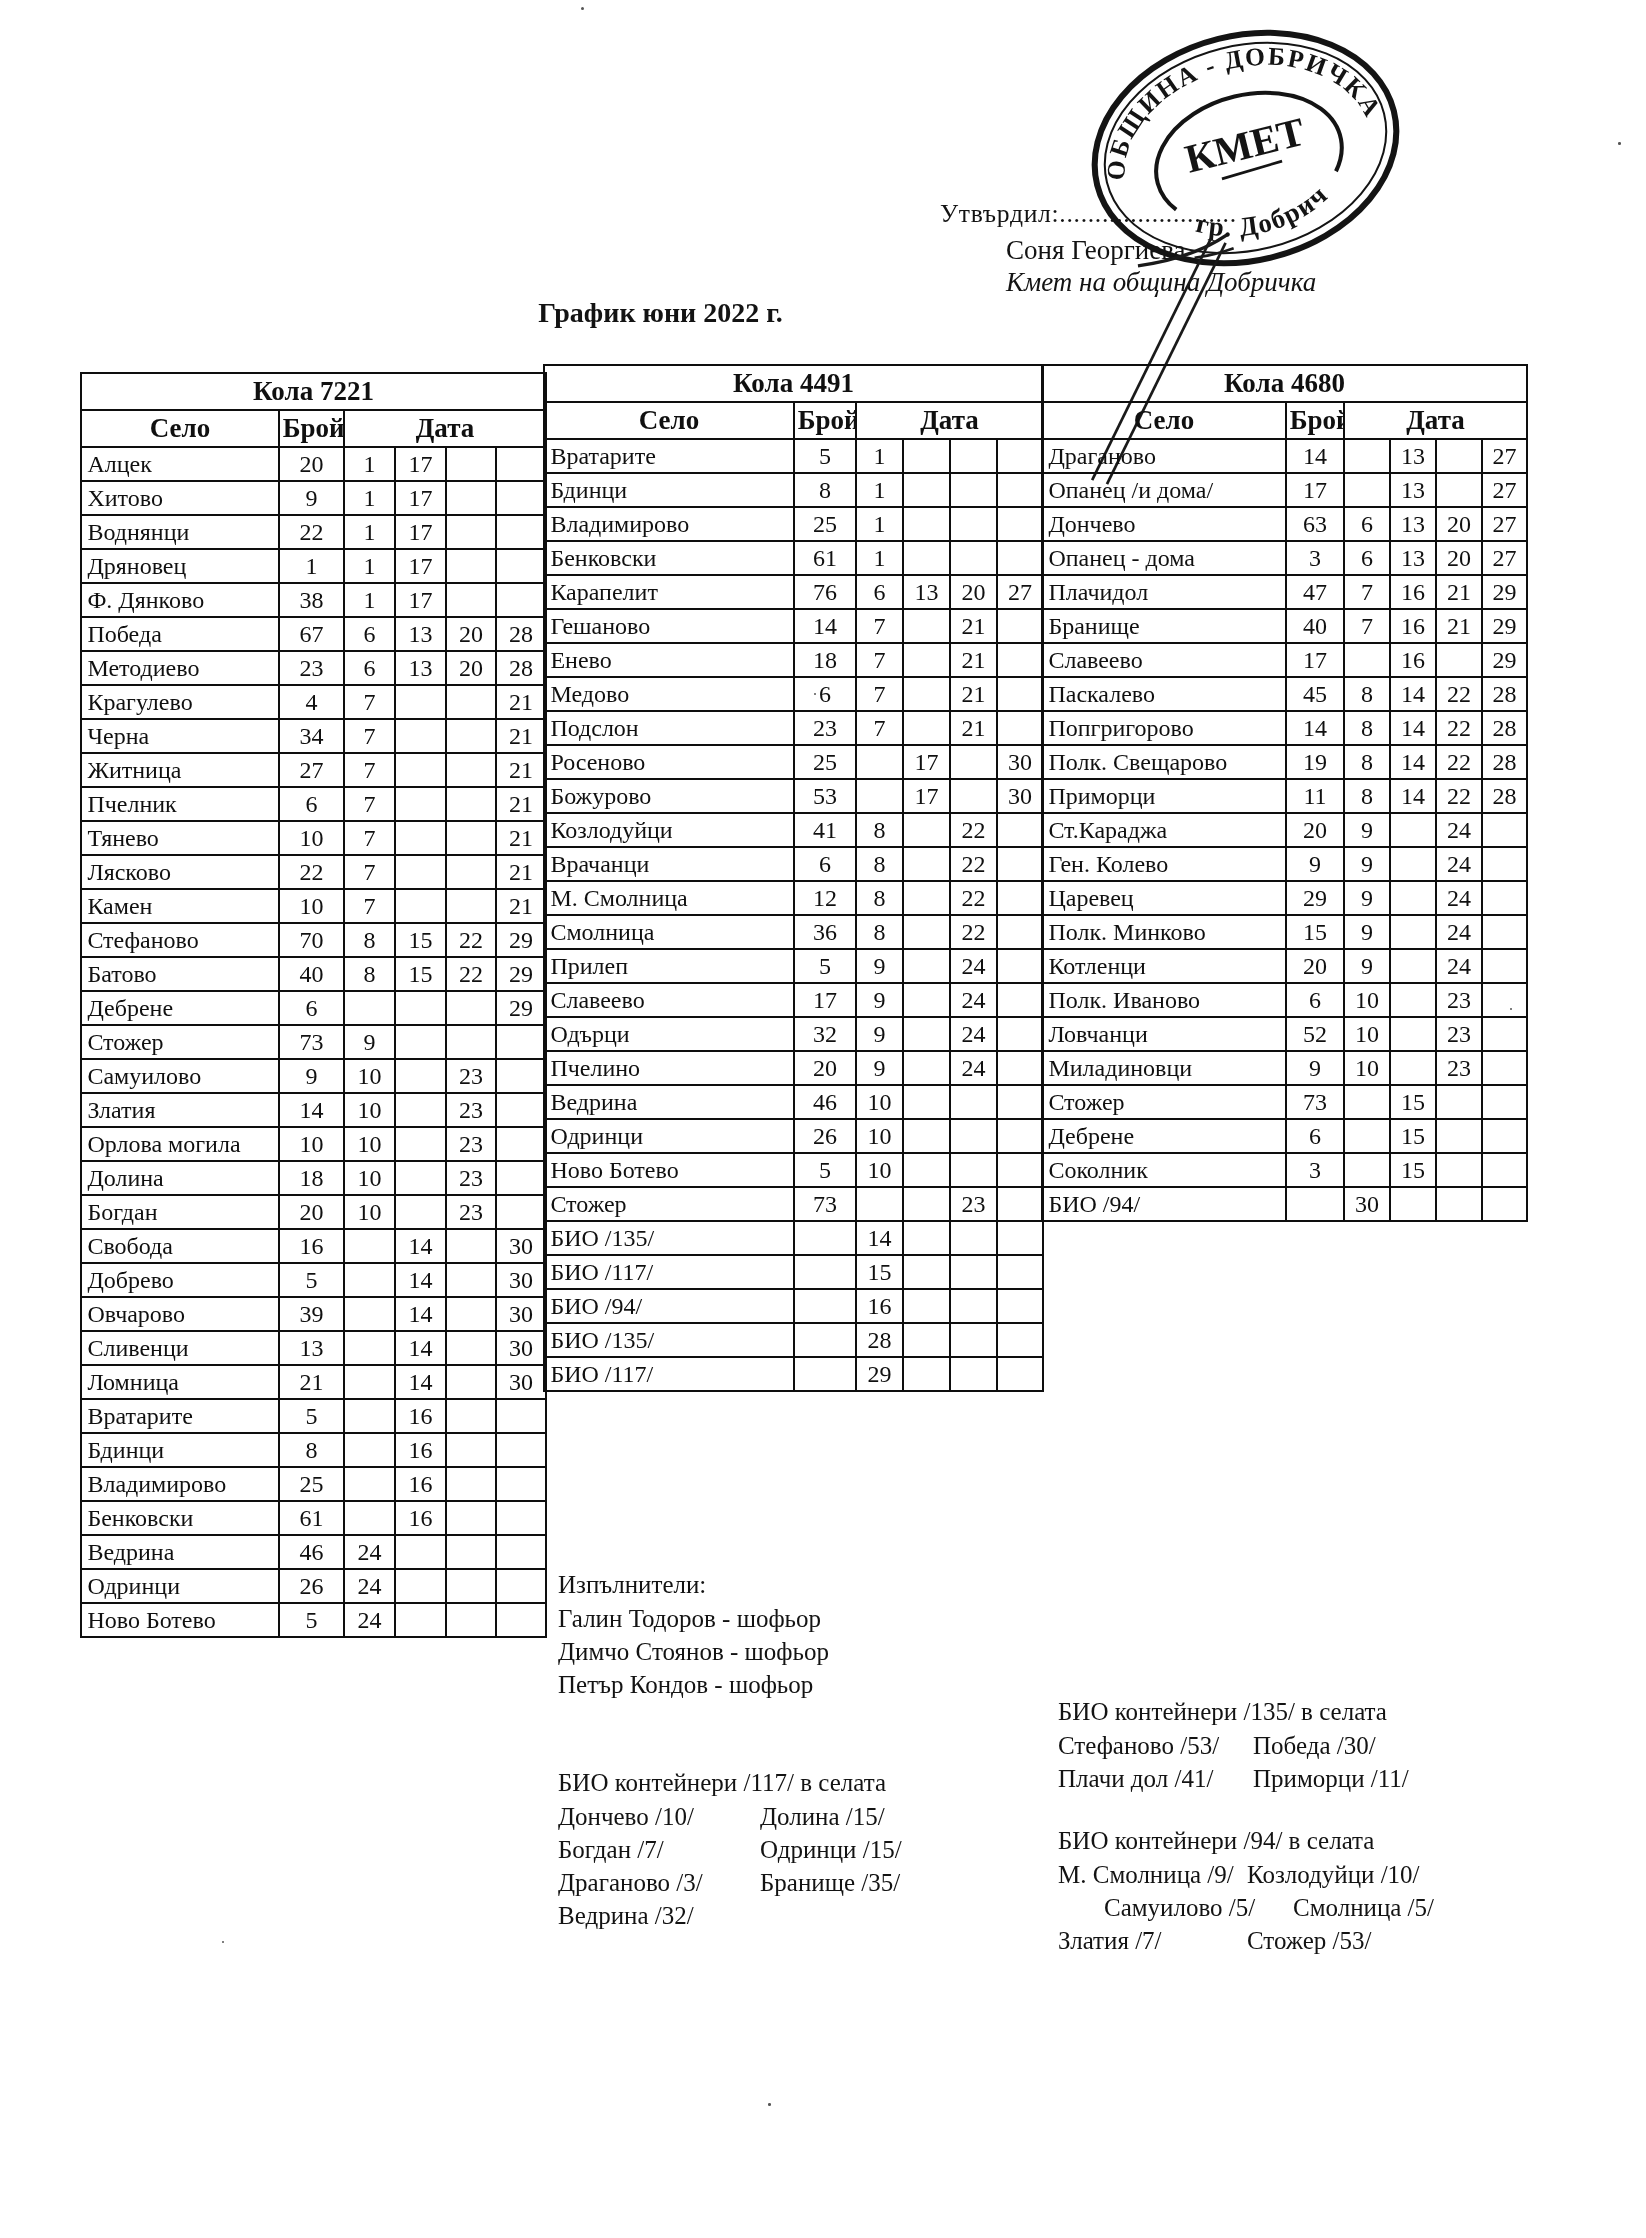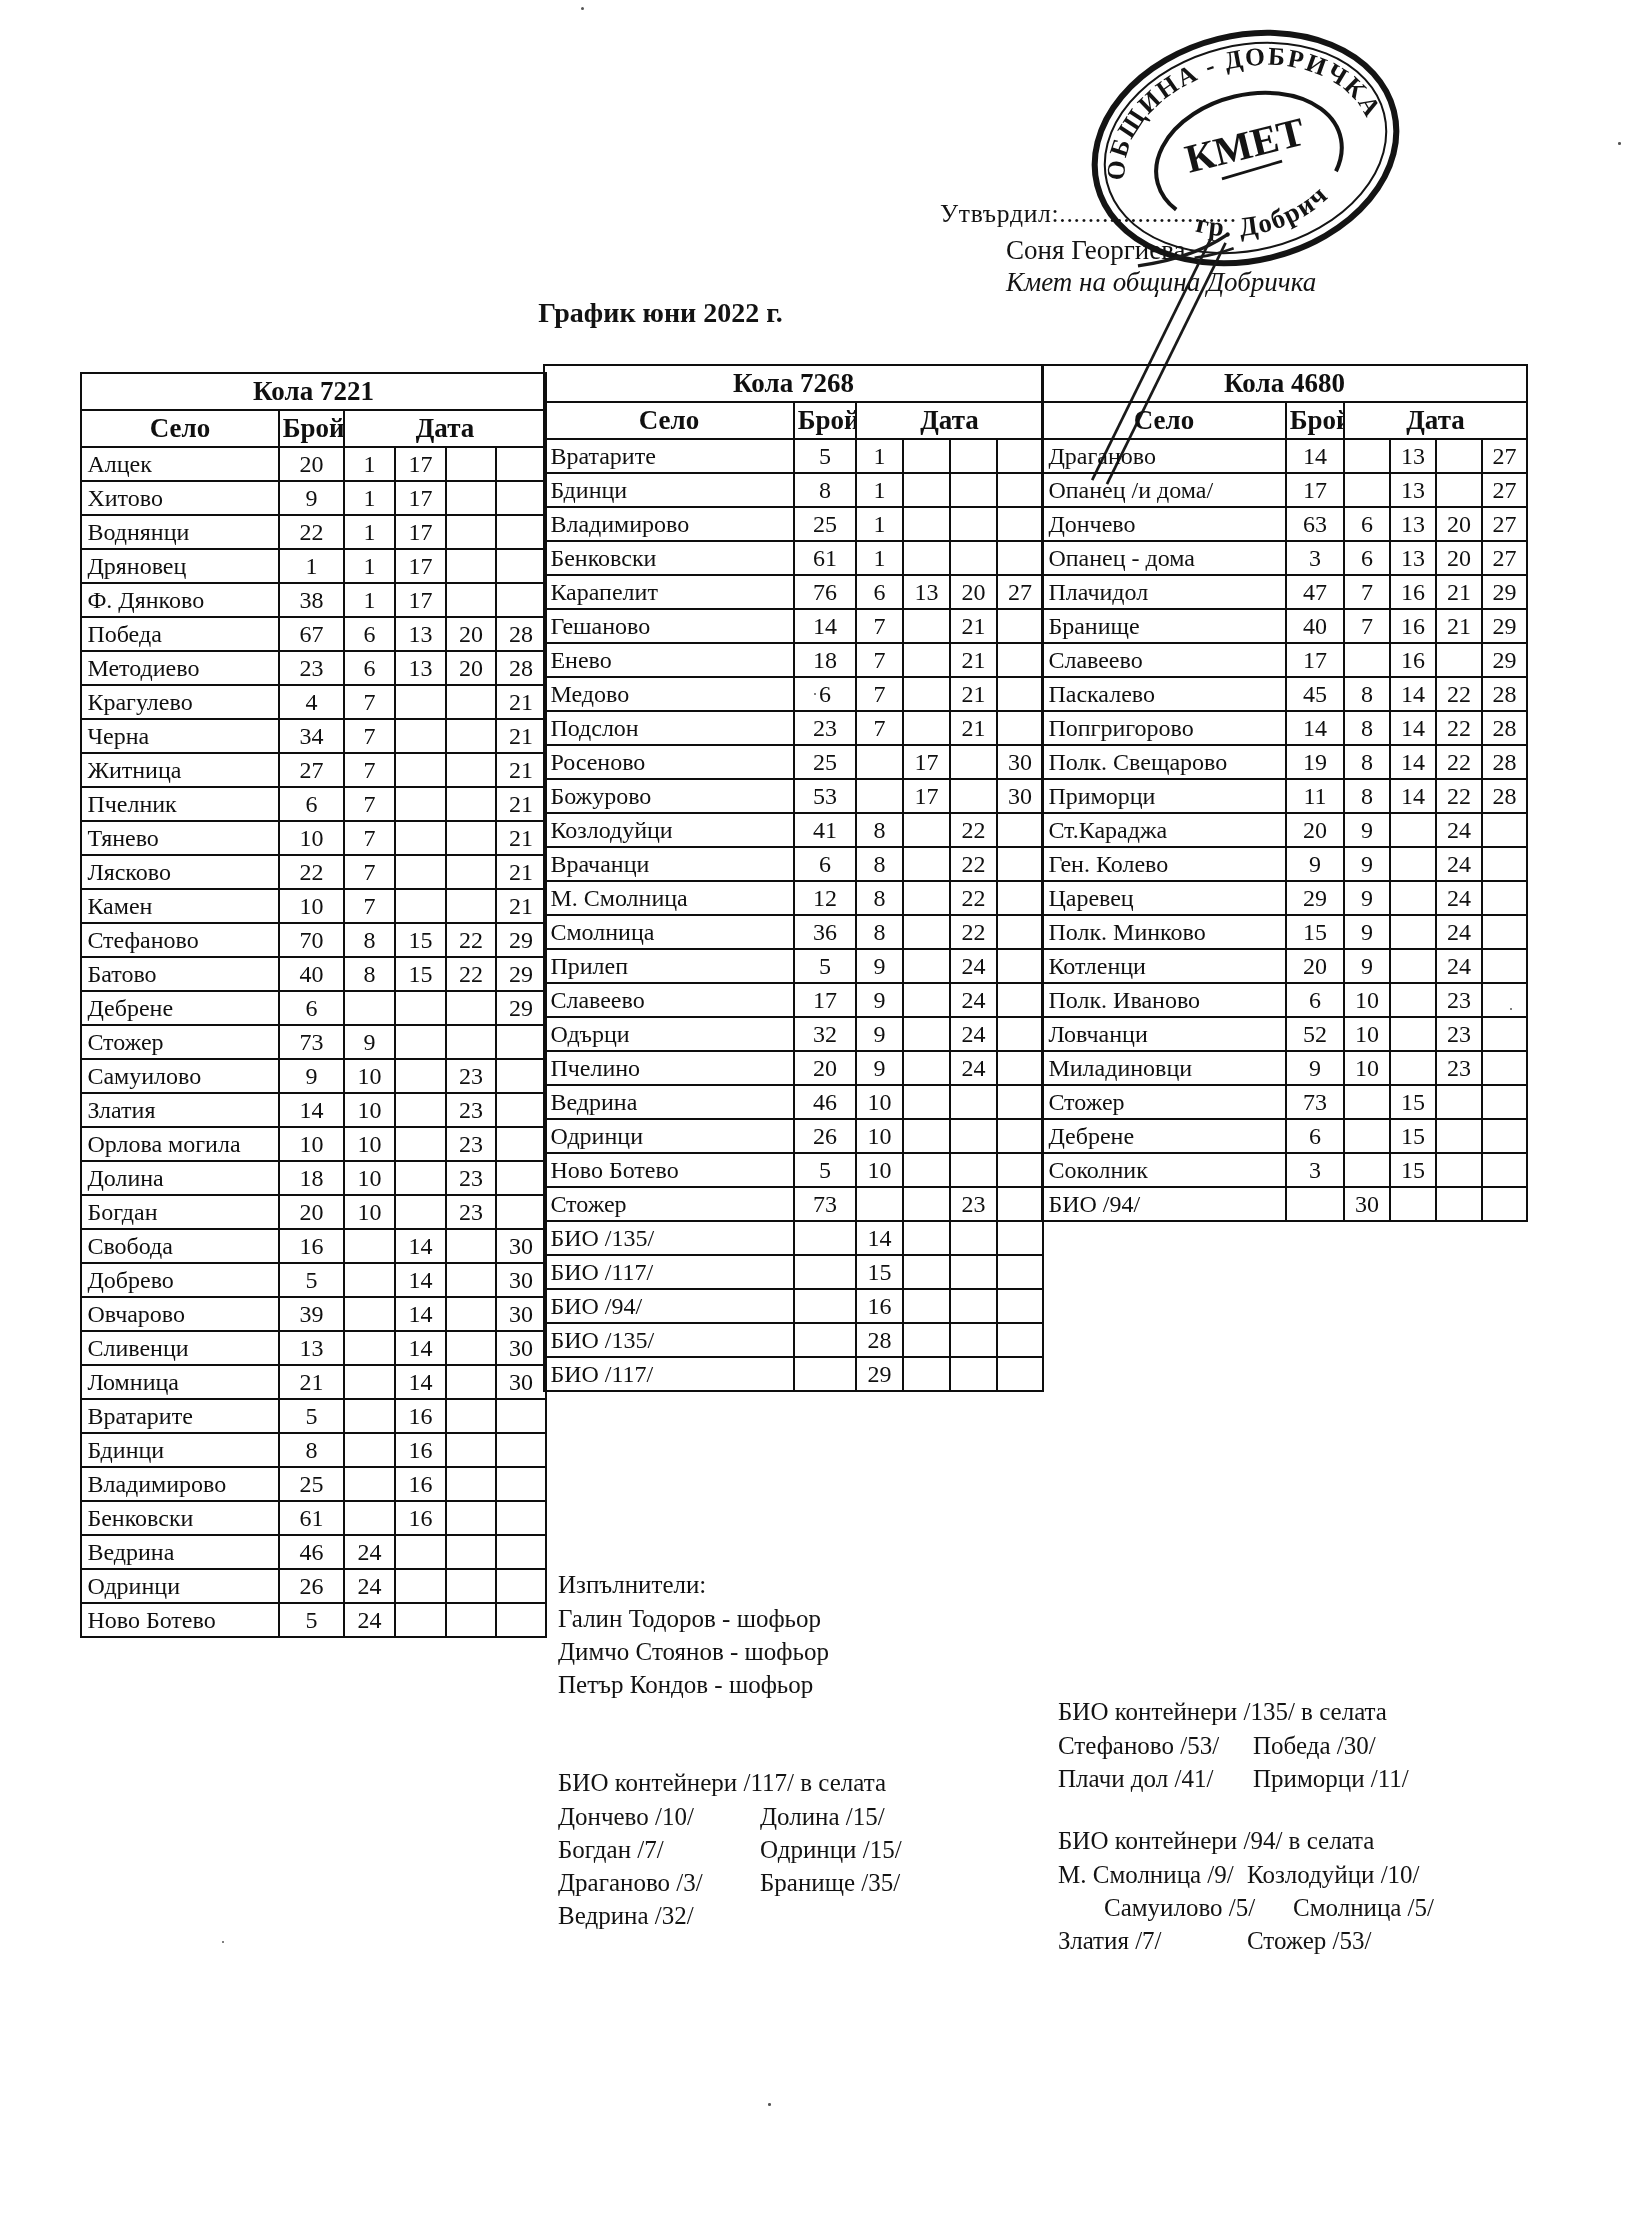--- a/index.html
+++ b/index.html
@@ -375,21 +375,21 @@
   <colgroup>
       <col style="width:250px">
       <col style="width:62px">
       <col style="width:47px">
       <col style="width:47px">
       <col style="width:47px">
       <col style="width:46px">
     </colgroup>
   <thead>
     <tr>
-        <th colspan="6">Кола 7268</th>
+        <th colspan="6">Кола 4491</th>
       </tr>
     <tr>
       <th>Село</th>
       <th>Брой</th>
       <th colspan="4">Дата</th>
     </tr>
   </thead>
   <tbody>
       <tr>
         <td class="v">Вратарите</td>

